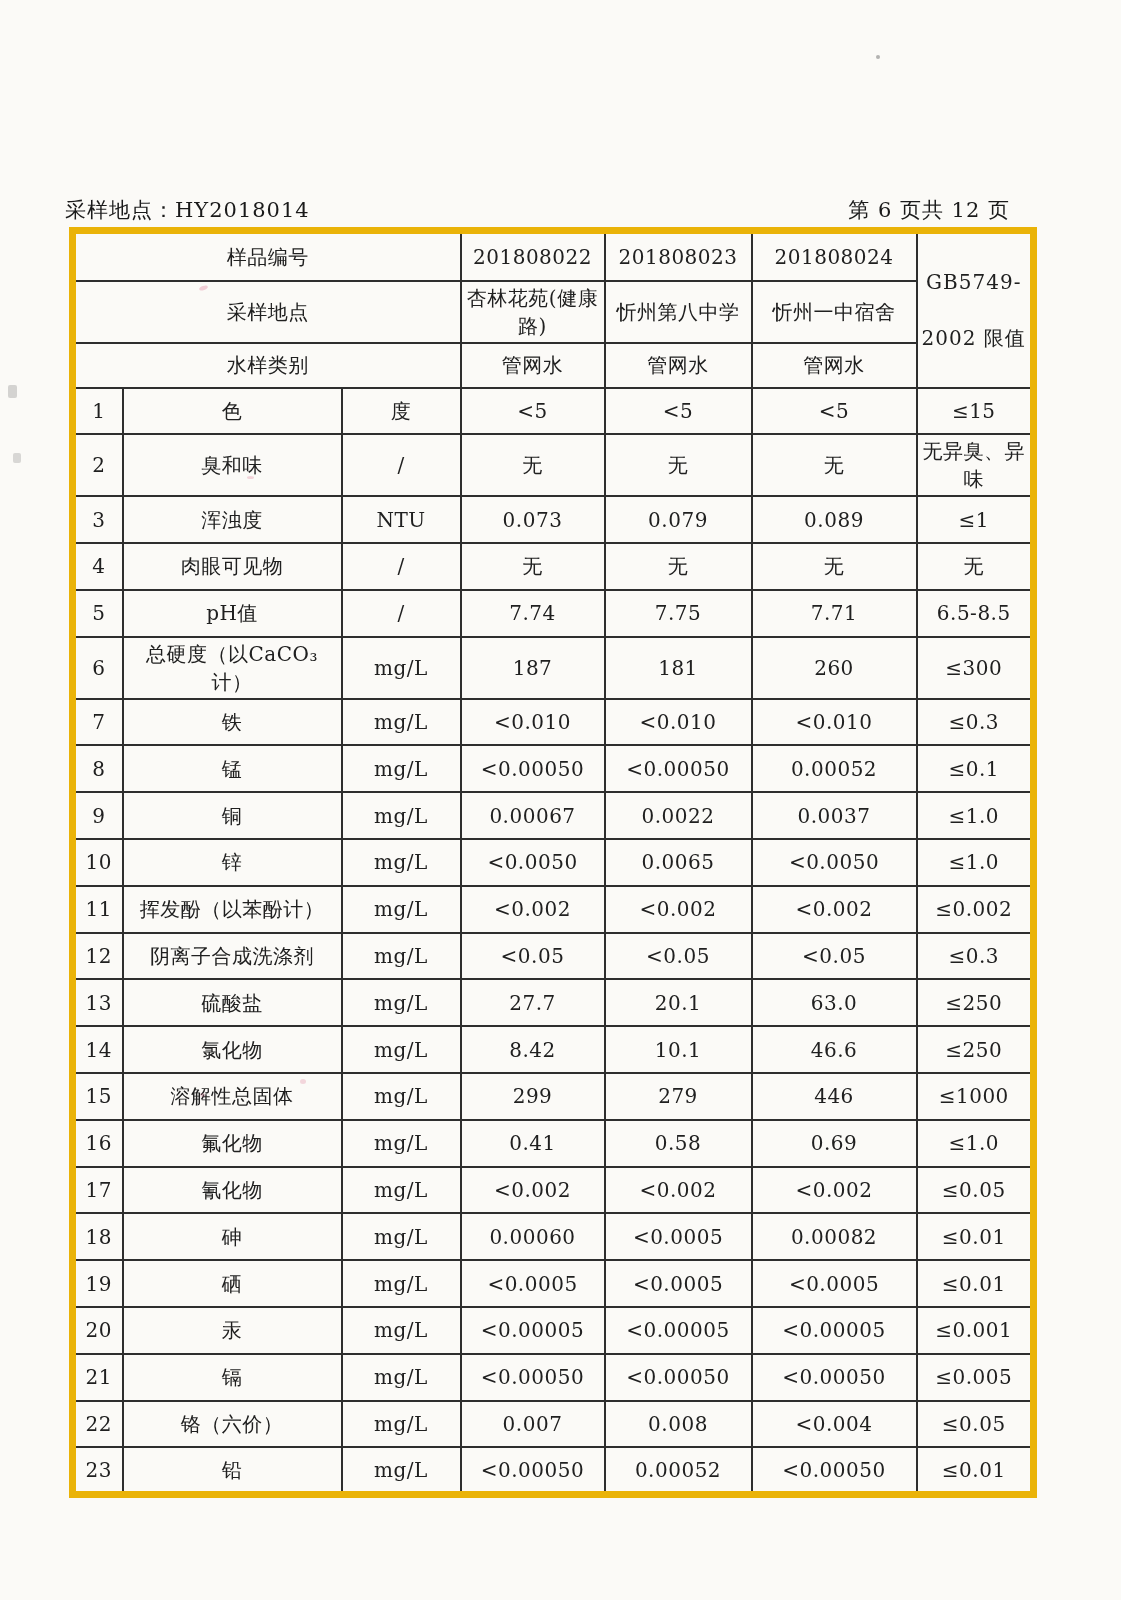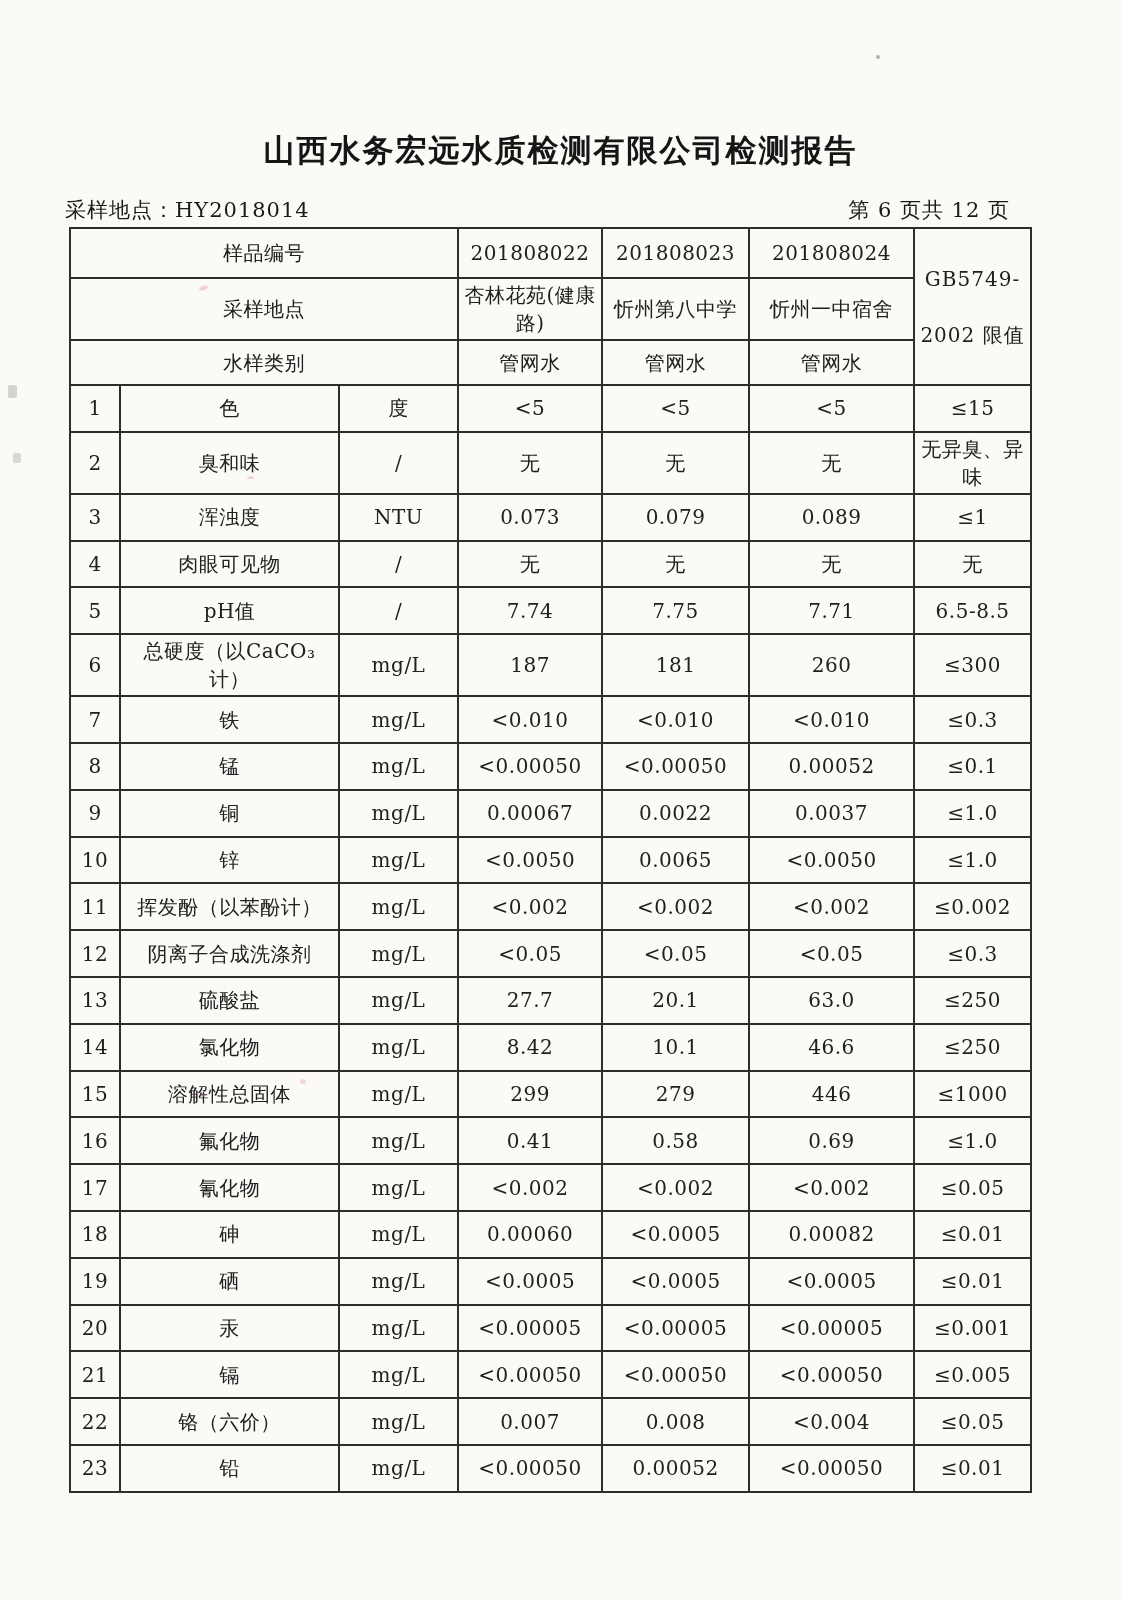--- a/index.html
+++ b/index.html
@@ -24,21 +24,21 @@
     position:absolute;left:65px;top:196px;width:945px;
     display:flex;justify-content:space-between;align-items:baseline;
     font-size:21px;letter-spacing:1px;color:#1a1a1a;
   }
   table.results{
     position:absolute;left:69px;top:227px;
     width:961px;
     border-collapse:collapse;table-layout:fixed;
     font-size:20px;color:#202020;
   }
-  table.results{border:2px solid #eab308;}
+  table.results{border:7px solid #eab308;}
   table.results td{
     border:2px solid #2e2e2e;
     text-align:center;vertical-align:middle;
     padding:2px 4px;line-height:1.4;
     letter-spacing:.5px;
     overflow:hidden;
   }
   tr.h1{height:50px;}
   tr.h2{height:58px;}
   tr.h3{height:45px;}
@@ -54,21 +54,20 @@
   .sp-pink4{left:200px;top:1093px;width:5px;height:4px;background:rgba(223,121,150,.25);}
   .sp-gray1{left:8px;top:385px;width:9px;height:13px;background:rgba(110,110,110,.28);border-radius:2px;}
   .sp-gray2{left:13px;top:453px;width:8px;height:10px;background:rgba(110,110,110,.25);border-radius:2px;}
   .sp-dot{left:876px;top:55px;width:4px;height:4px;background:rgba(90,90,90,.45);}
 </style>
 </head>
 <body>
 
 <div class="page">
 
-  <div class="title">山西水务宏远水质检测有限公司检测报告</div>
 
   <div class="meta-row">
     <span>采样地点：HY2018014</span>
     <span>第 6 页共 12 页</span>
   </div>
 
   <table class="results">
     <colgroup>
       <col style="width:50px">
         <col style="width:219px">

